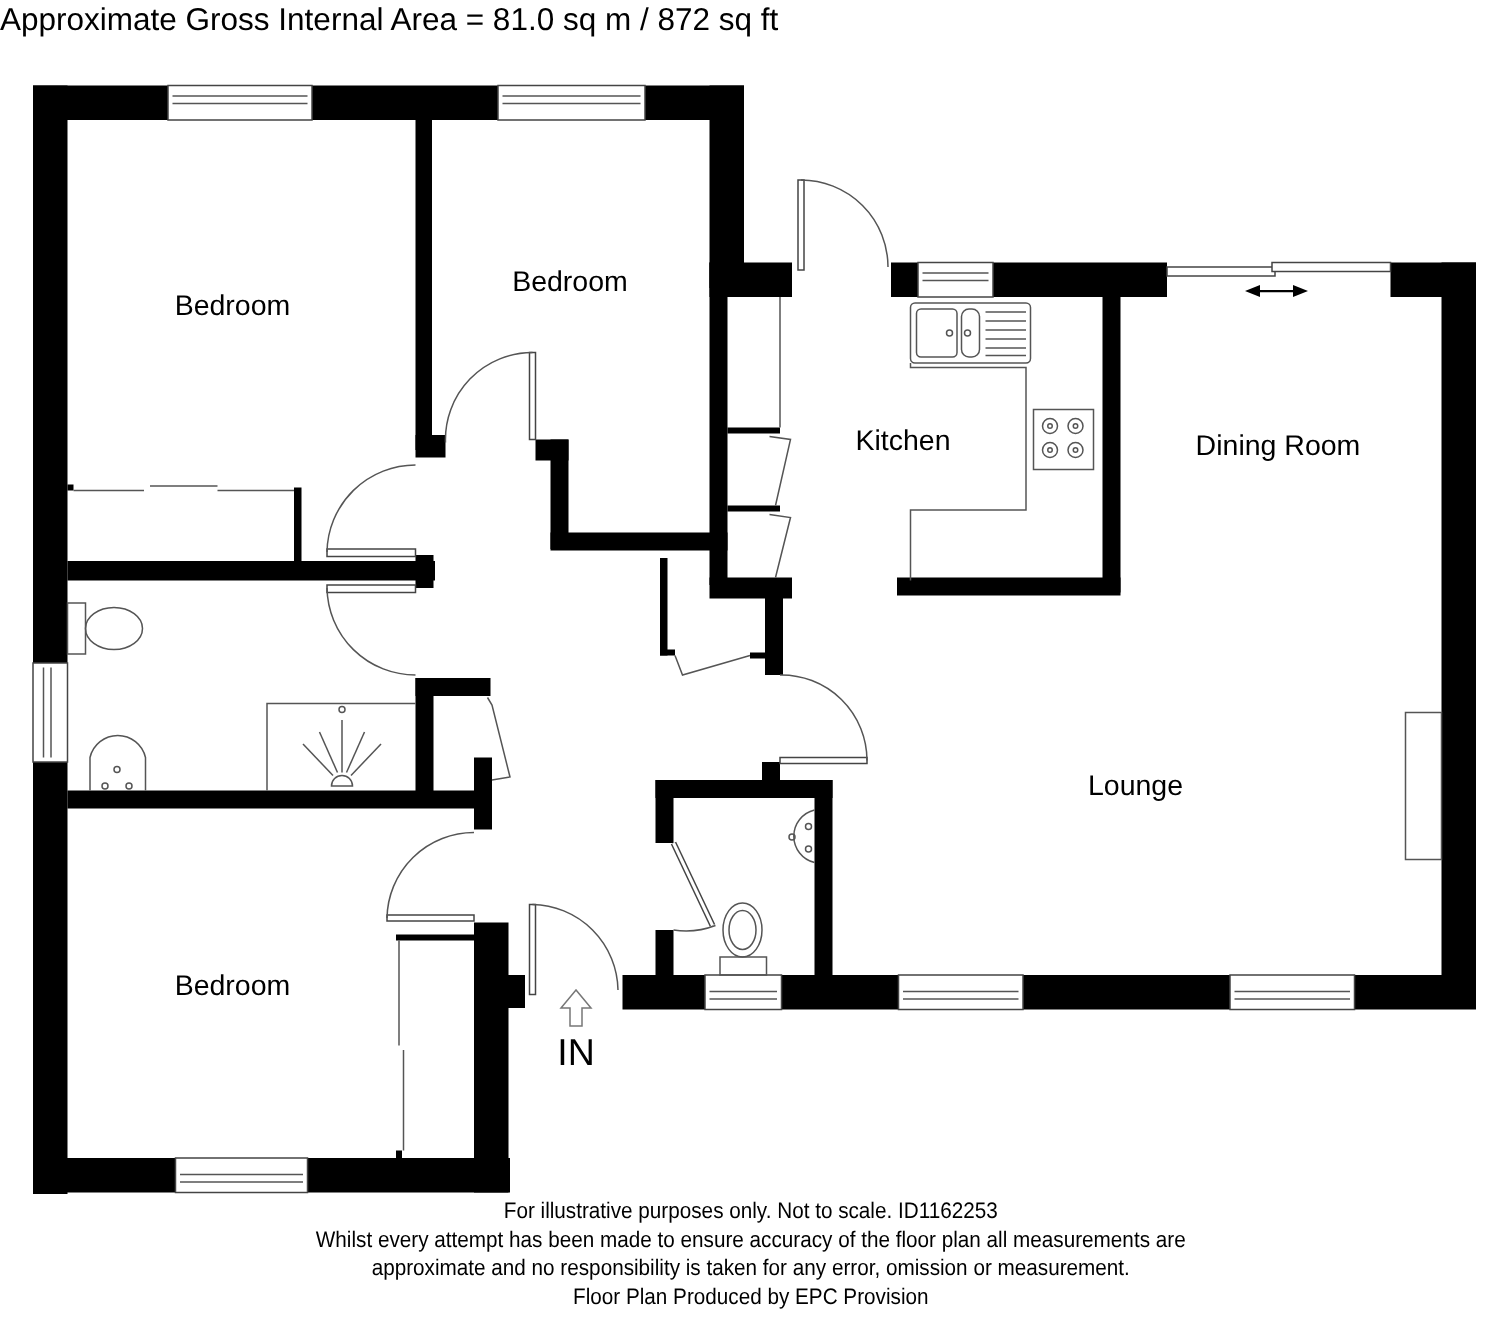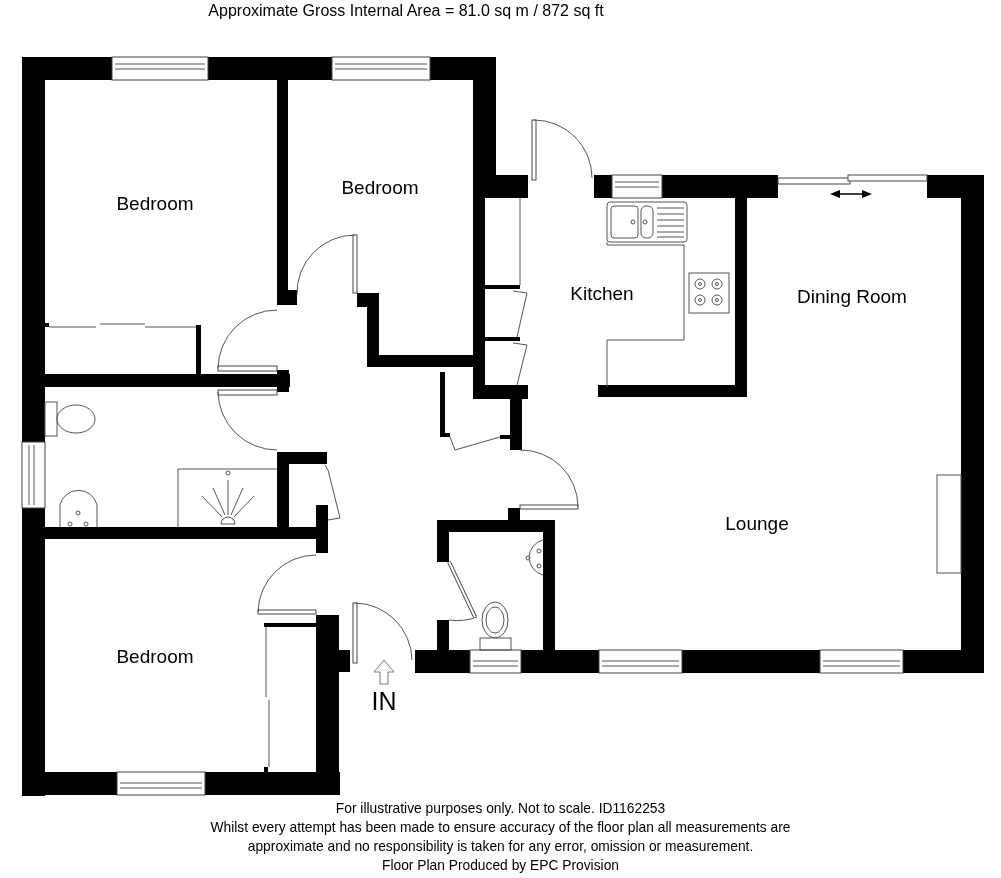--- a/index.html
+++ b/index.html
@@ -1,17 +1,17 @@
 <!DOCTYPE html>
 <html><head>
 <meta charset="utf-8">
 <style>
   html, body { margin: 0; padding: 0; background: #ffffff; }
   body { width: 1001px; height: 878px; position: relative; overflow: hidden; font-family: "Liberation Sans", sans-serif; color: #000; }
-  .title { position: absolute; left: 0; top: 2px; width: 812px; text-align: center; font-size: 16px; }
+  .title { position: absolute; left: 0; top: 2px; width: 812px; text-align: left; font-size: 21px; }
   .footer { position: absolute; left: 0; top: 798px; width: 1001px; text-align: center; font-size: 15px; line-height: 19px; transform: scaleX(0.92); transform-origin: center top; }
   svg { position: absolute; left: 0; top: 0; }
   .wall { fill: #000; }
   .grey { fill: none; stroke: #555; stroke-width: 1; }
   .win { fill: #fff; stroke: #444; stroke-width: 1; }
   .label { font-family: "Liberation Sans", sans-serif; font-size: 19px; fill: #000; text-anchor: middle; }
   .in { font-family: "Liberation Sans", sans-serif; font-size: 25px; fill: #000; text-anchor: middle; }
 </style>
 </head>
 <body>

